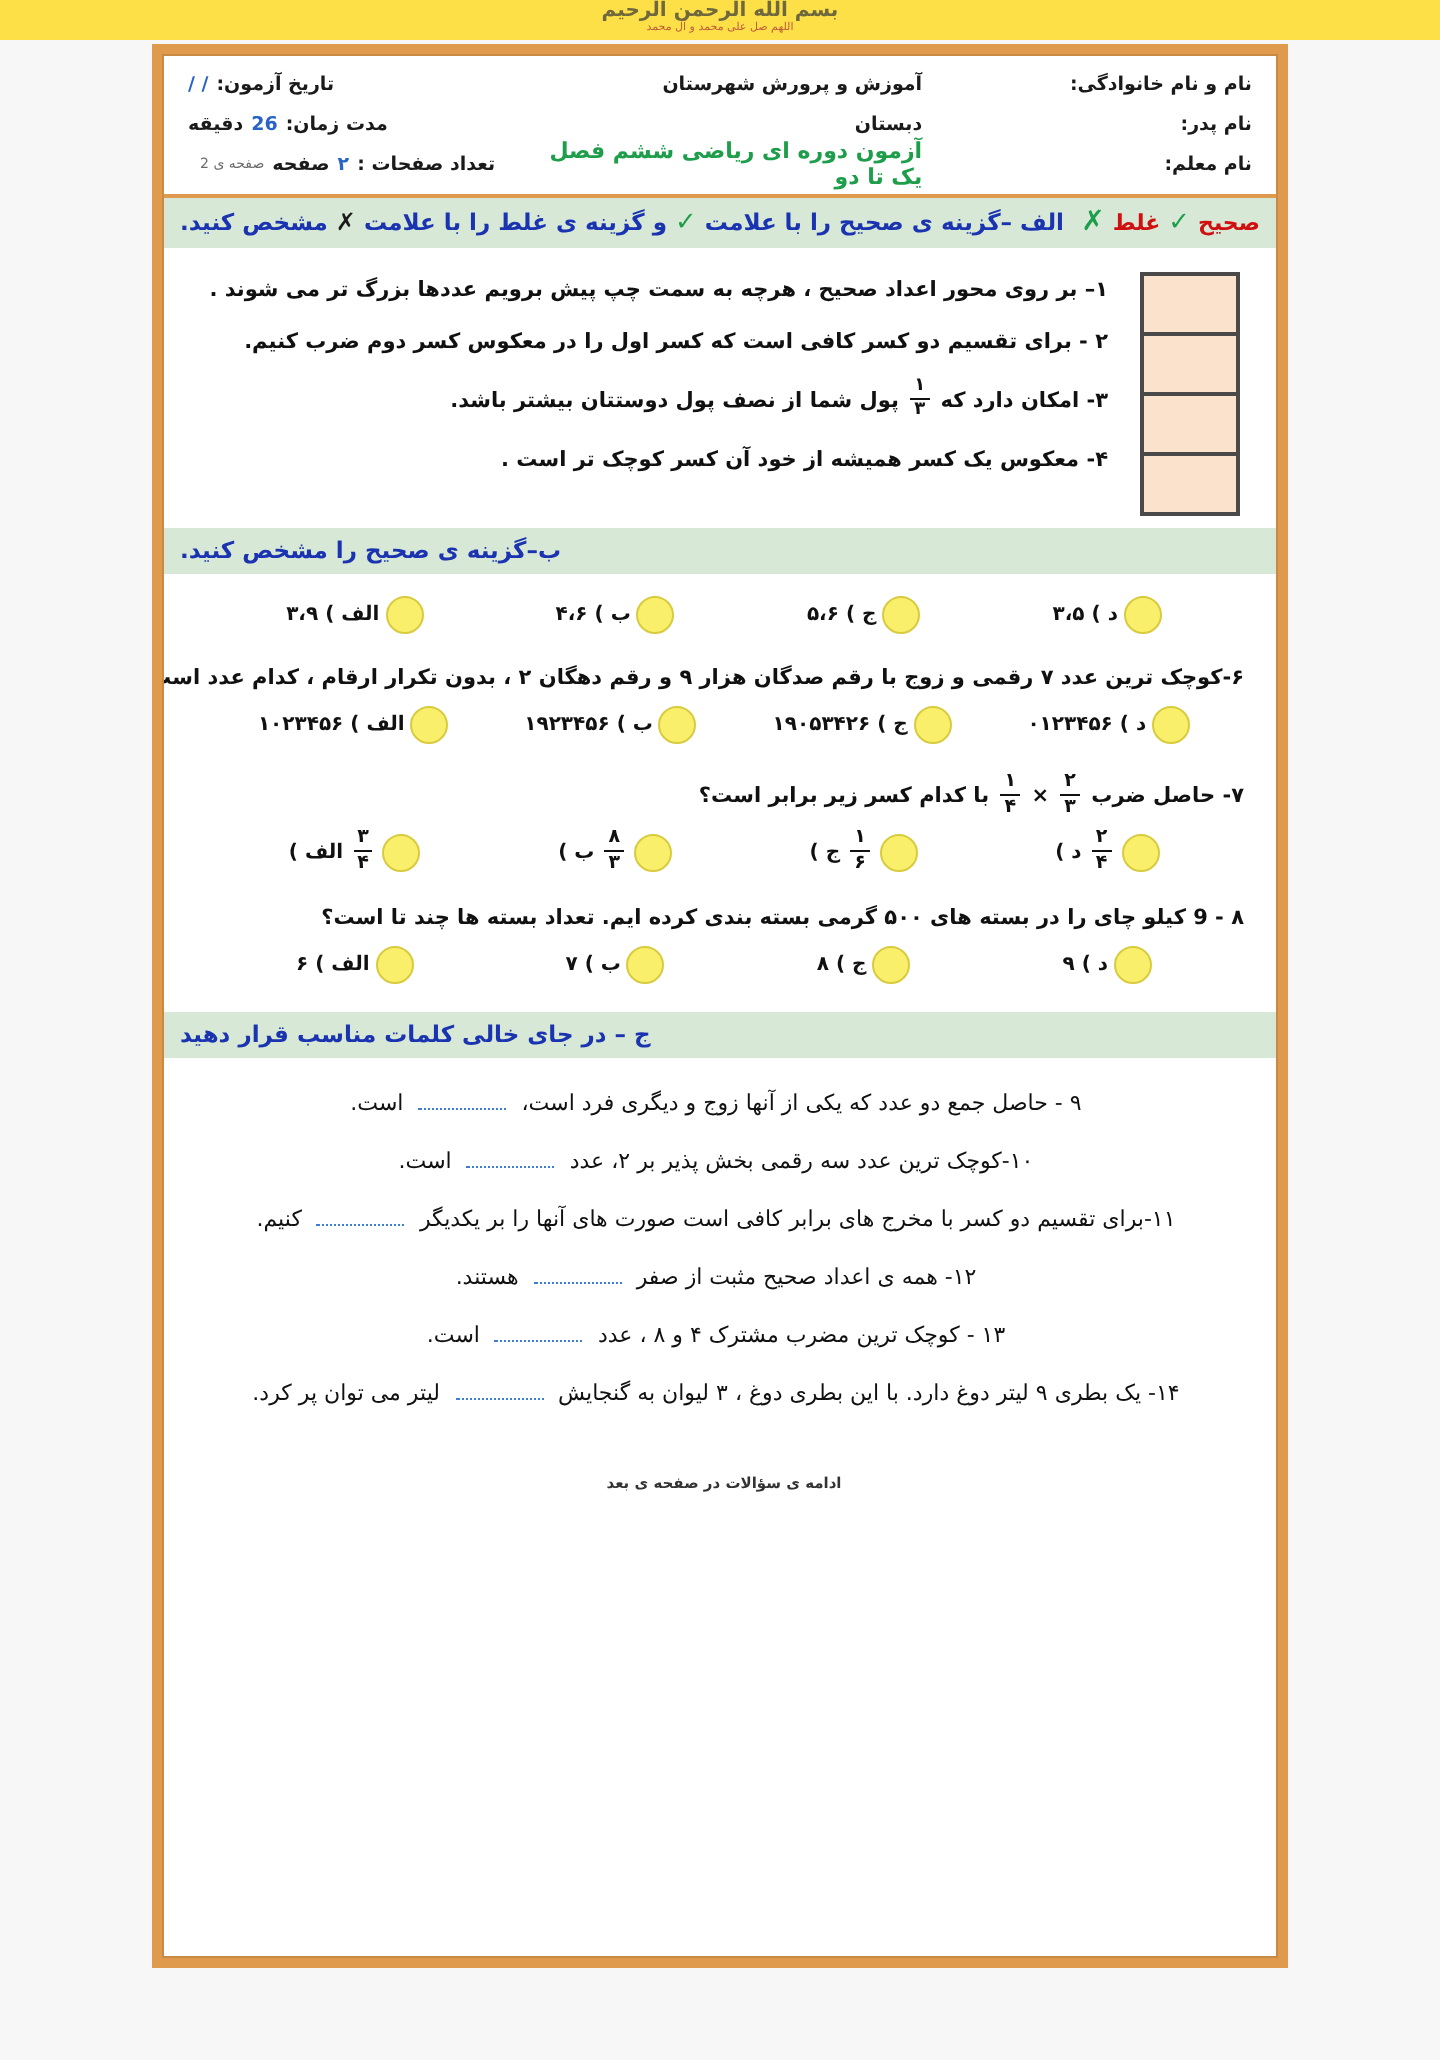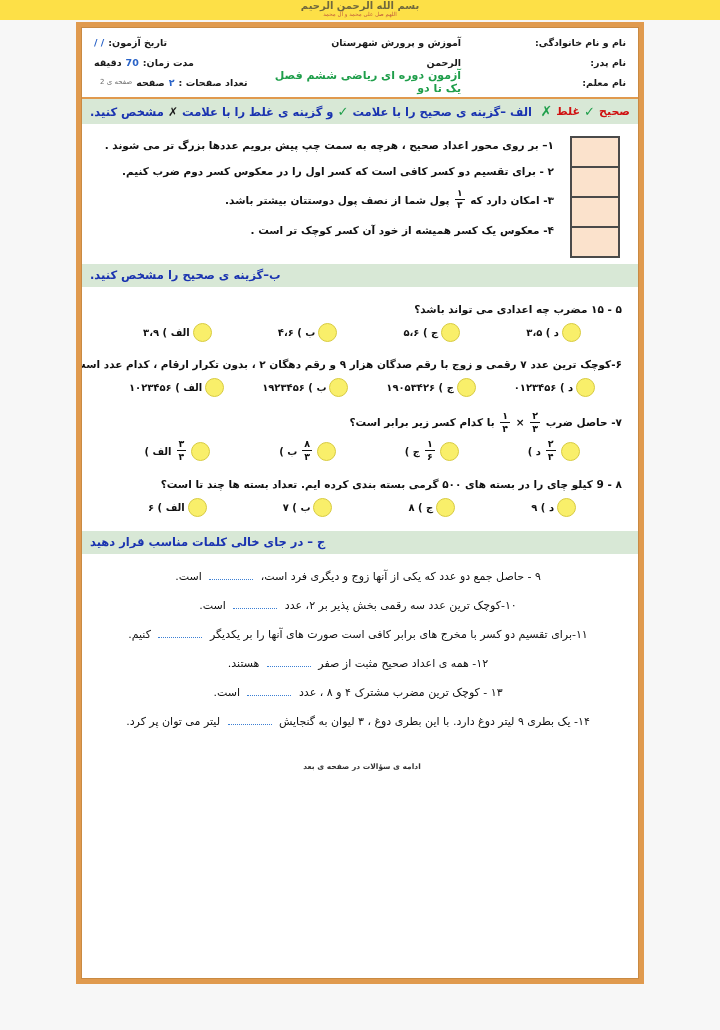--- a/index.html
+++ b/index.html
@@ -192,25 +192,25 @@
           <div class="hc hc-l">
             <span class="inner">
               <span>تاریخ آزمون:</span>
               <span class="num-blue">/   /</span>
             </span>
           </div>
         </div>
 
         <div class="hdr-row">
           <div class="hc hc-r">نام پدر:</div>
-          <div class="hc hc-m">الرحمن</div>
+          <div class="hc hc-m">دبستان</div>
           <div class="hc hc-l">
             <span class="inner">
               <span>مدت زمان:</span>
-              <span class="num-blue">70</span>
+              <span class="num-blue">26</span>
               <span>دقیقه</span>
             </span>
           </div>
         </div>
 
         <div class="hdr-row">
           <div class="hc hc-r">نام معلم:</div>
           <div class="hc hc-m title-green">آزمون دوره ای ریاضی ششم فصل یک تا دو</div>
           <div class="hc hc-l">
             <span class="inner">
@@ -266,21 +266,20 @@
         </div>
       </div>
 
       <div class="secbar">
         <span></span>
         <span>ب–گزینه ی صحیح را مشخص کنید.</span>
       </div>
 
       <div class="block">
 
-        <div class="q">۵ - ۱۵ مضرب چه اعدادی می تواند باشد؟</div>
         <div class="opts">
           <div class="opt">
             <span class="bubble"></span>
             <span class="opt-label">د ) ۳،۵</span>
           </div>
           <div class="opt">
             <span class="bubble"></span>
             <span class="opt-label">ج ) ۵،۶</span>
           </div>
           <div class="opt">

